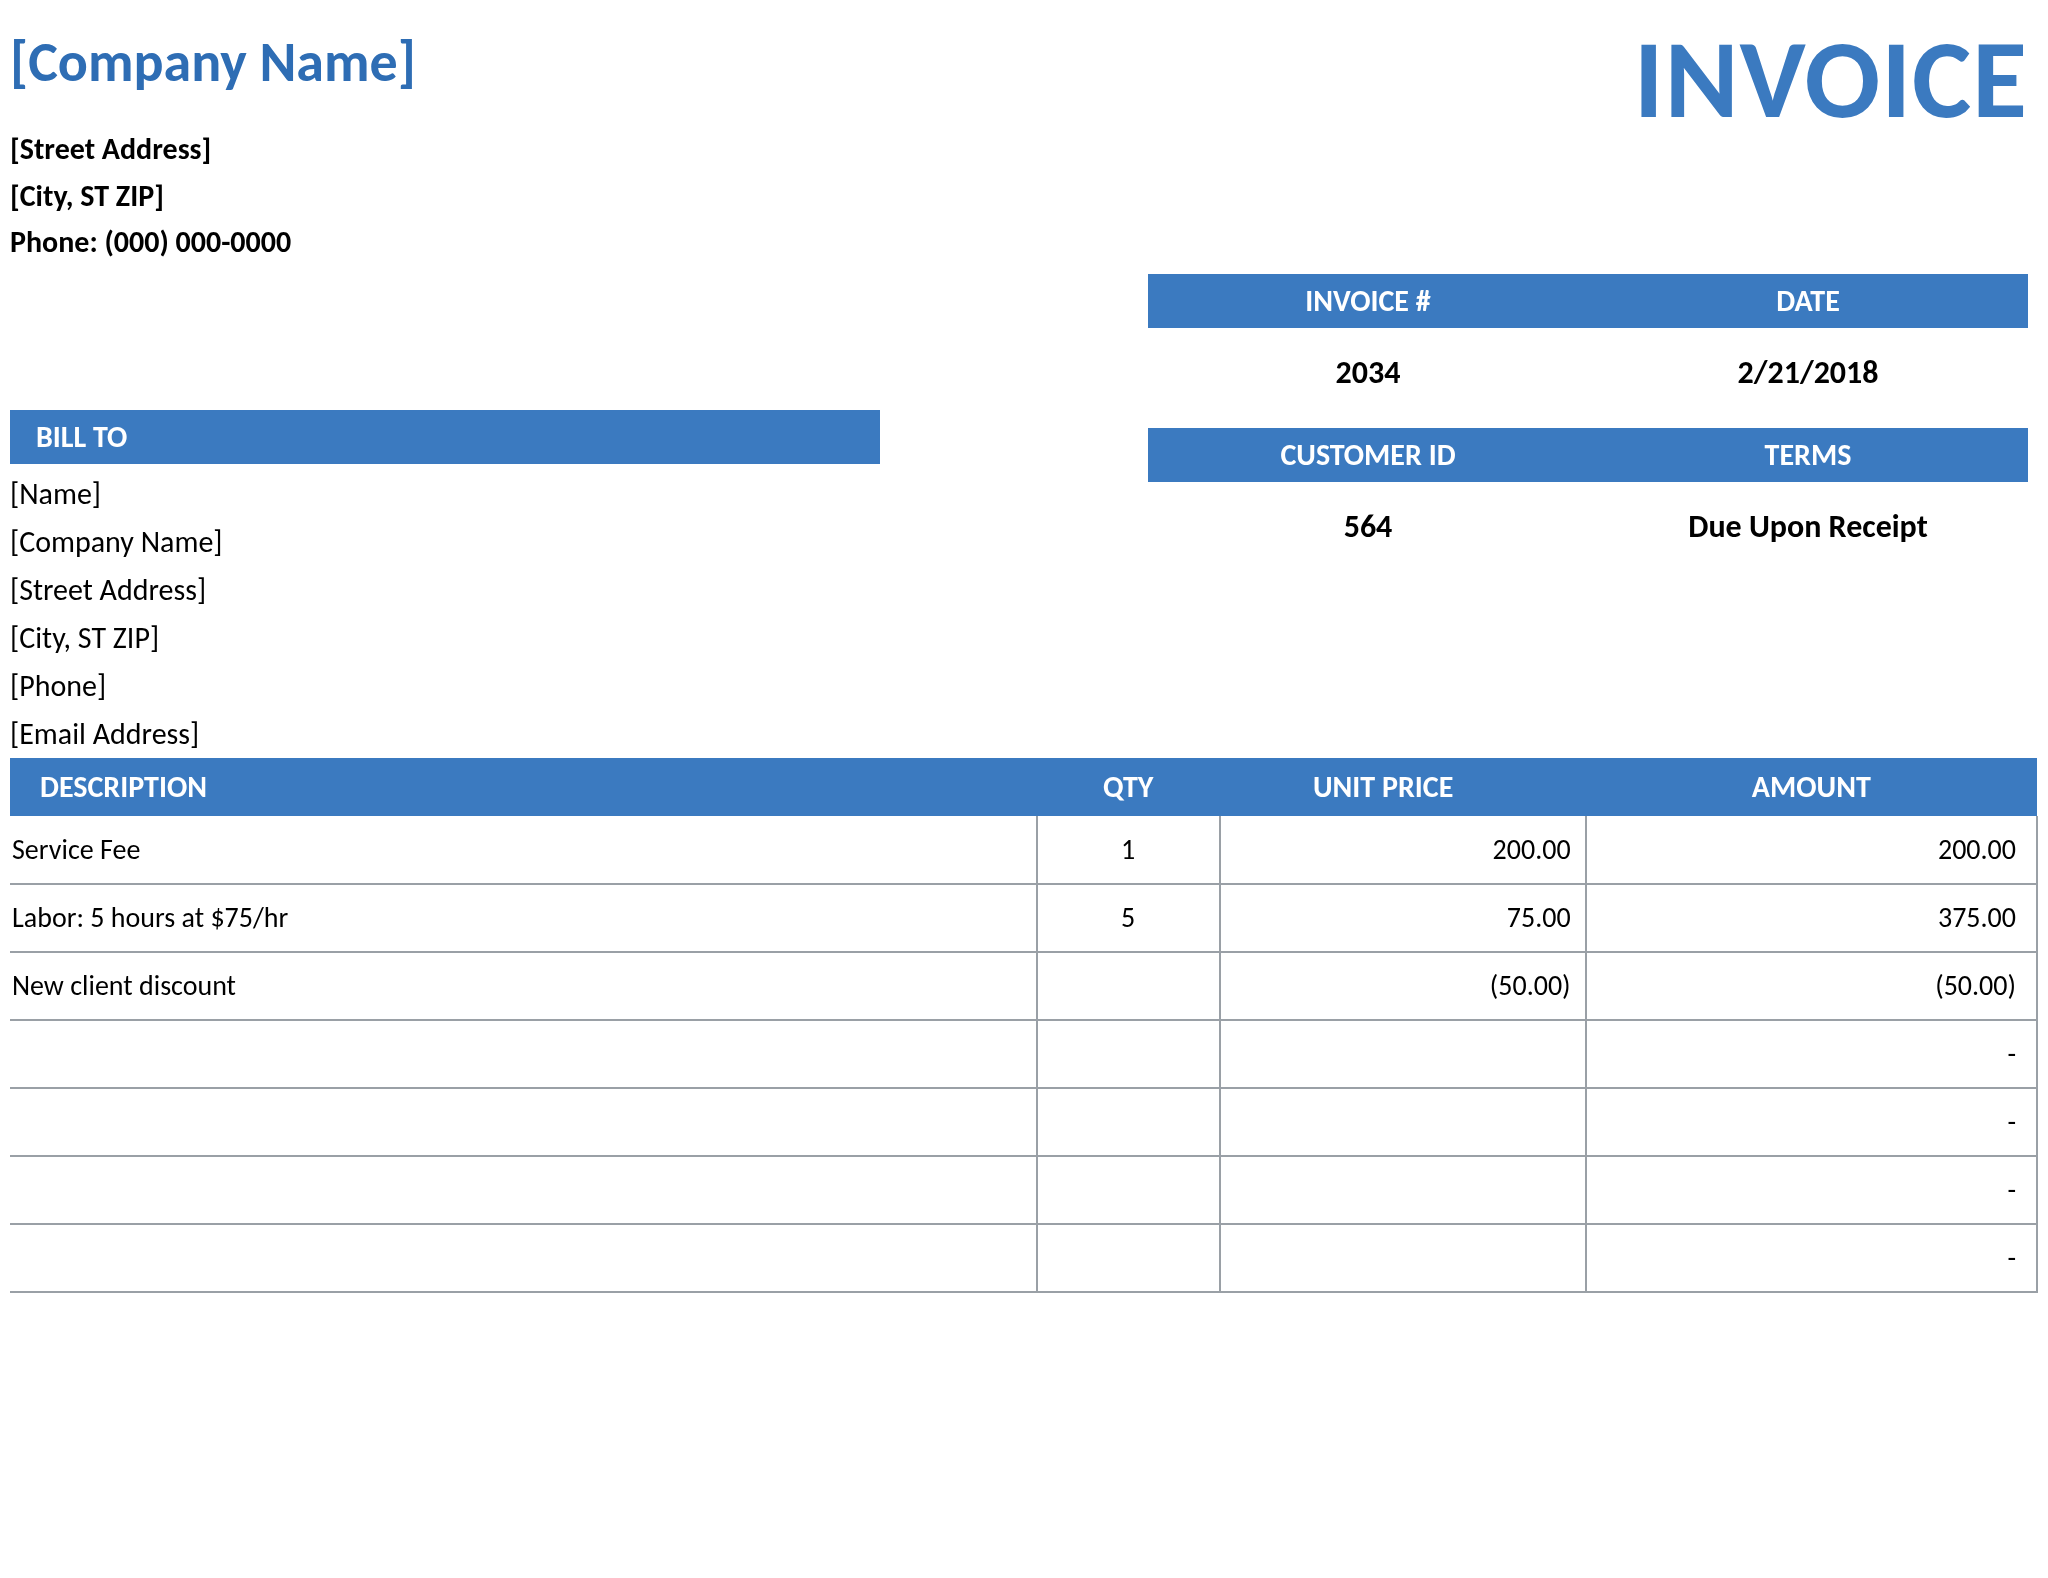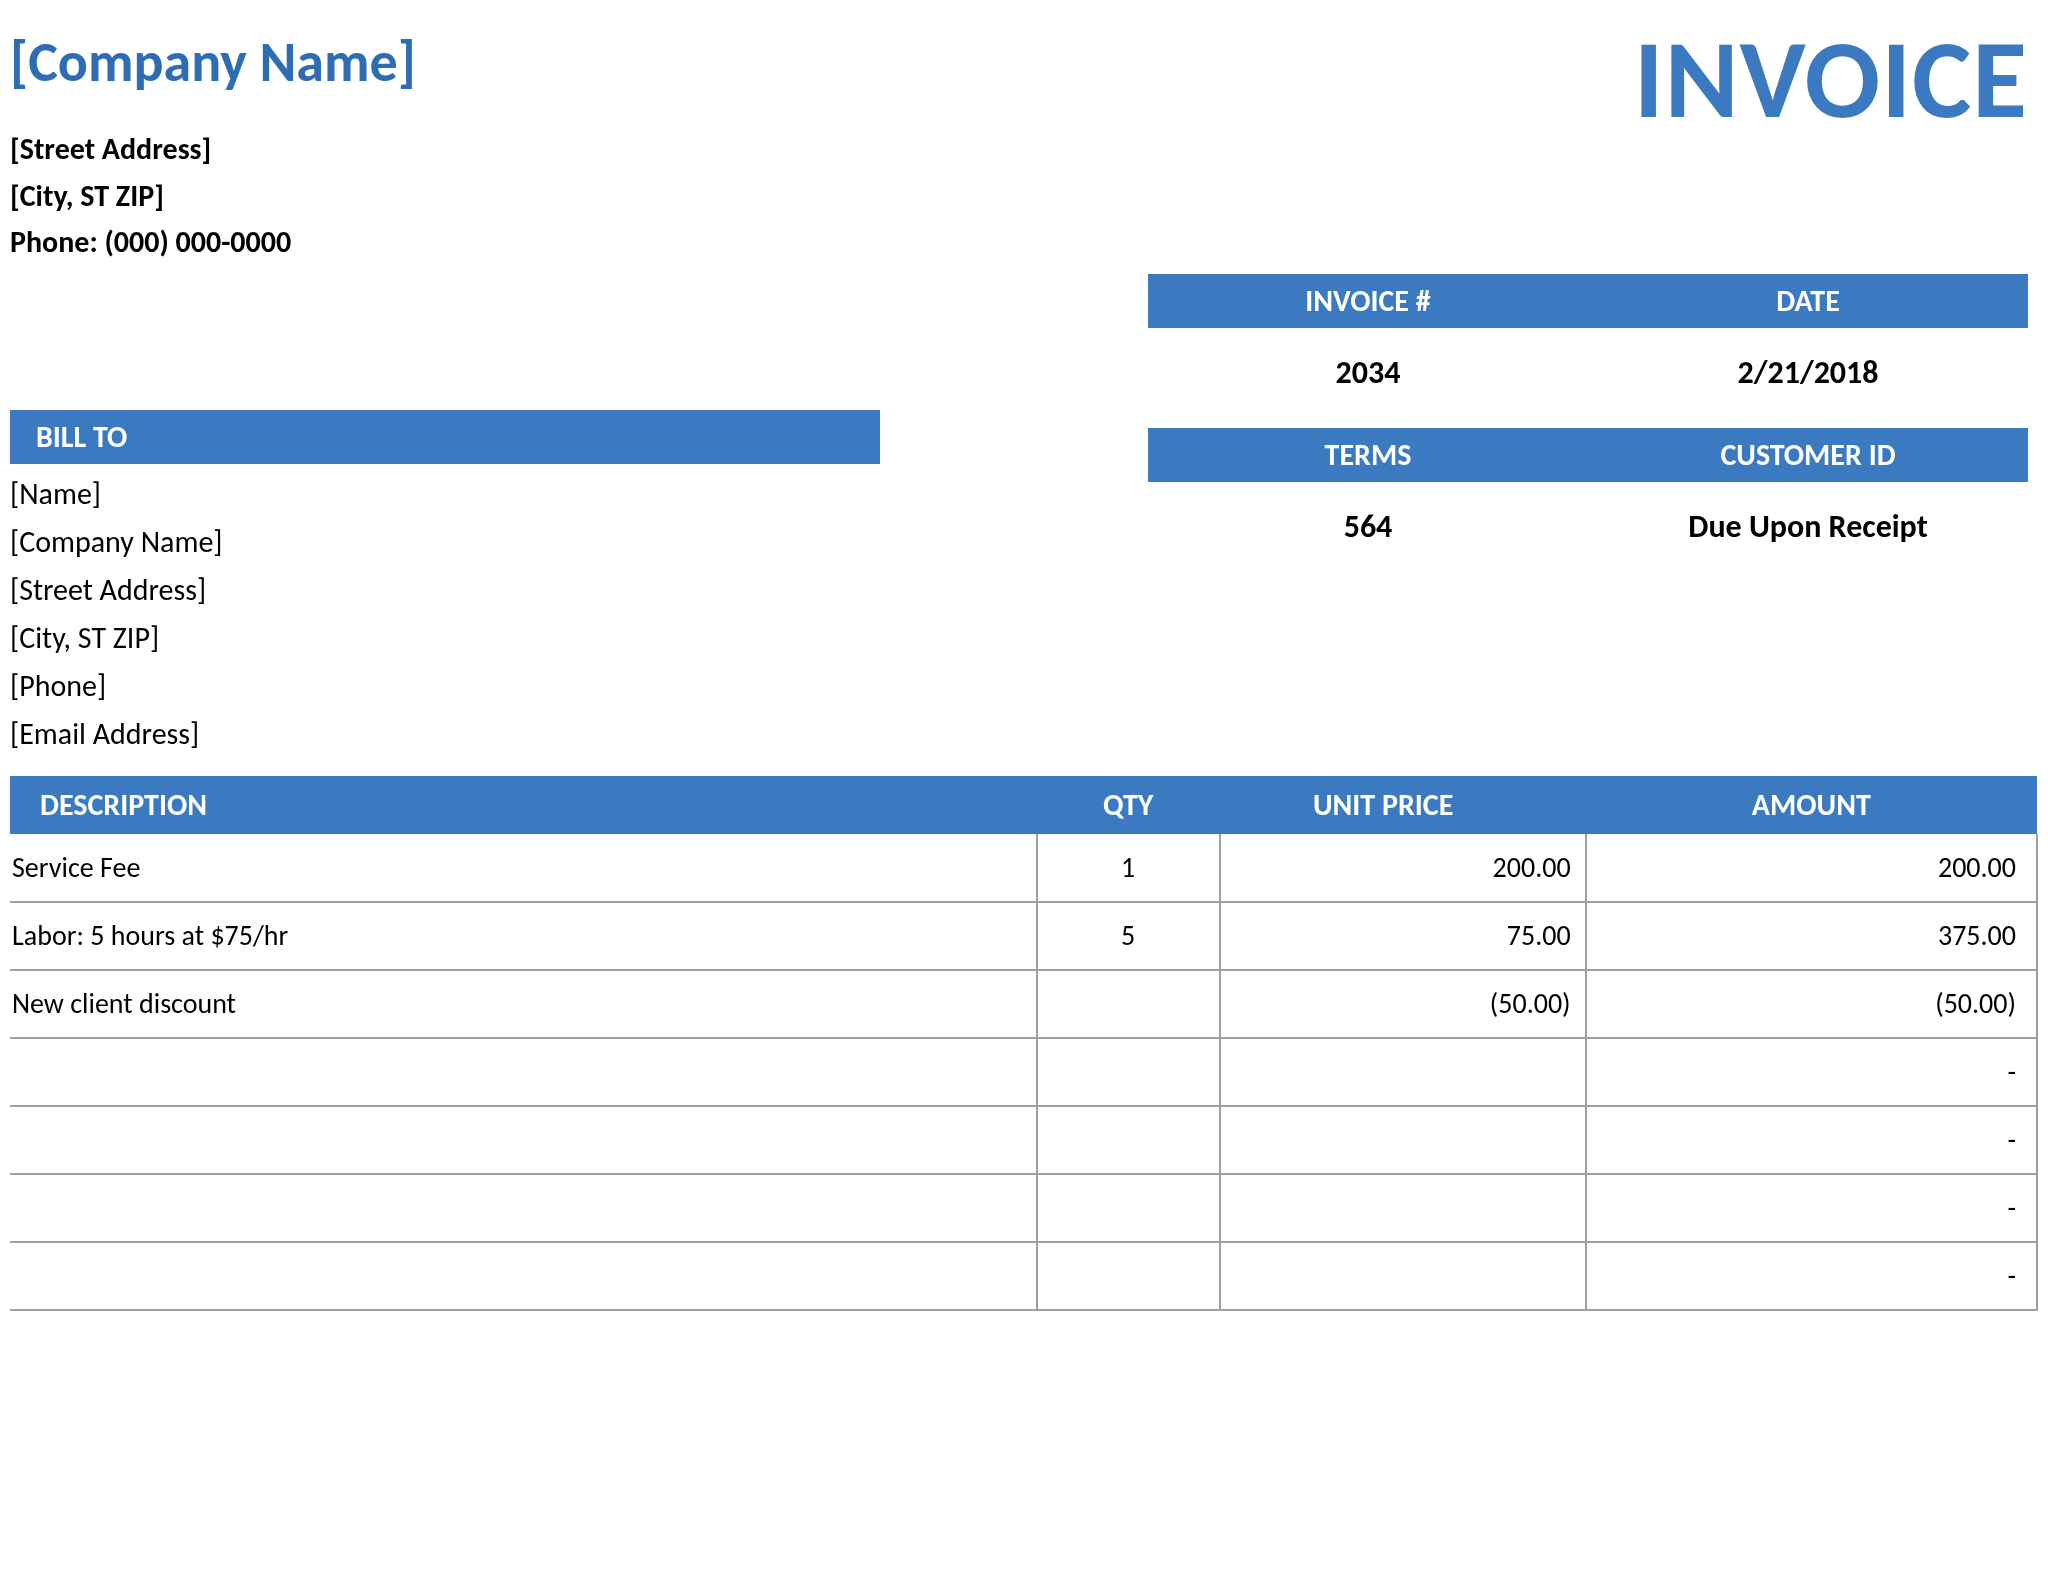--- a/index.html
+++ b/index.html
@@ -66,21 +66,21 @@
   }
   .mid-left { width: 870px; }
   .mid-right { width: 880px; margin-right: 10px; }
   .spacer-row { height: 36px; }
 
   
   .billto-lines { padding-top: 6px; }
   .billto-line { font-size: 30px; line-height: 1.6; }
 
   
-  .items { width: 100%; border-collapse: collapse; margin-top: 18px; table-layout: fixed; }
+  .items { width: 100%; border-collapse: collapse; table-layout: fixed; }
   .items col.c-desc { width: 1010px; }
   .items col.c-qty  { width: 180px; }
   .items col.c-unit { width: 360px; }
   .items col.c-amt  { width: 444px; }
 
   .items thead th {
     background: #3b7ac0;
     color: #fff;
     font-weight: 700;
     font-size: 30px;
@@ -143,22 +143,22 @@
         <div class="meta-col">DATE</div>
       </div>
       <div class="meta-pair">
         <div class="meta-col meta-val">2034</div>
         <div class="meta-col meta-val">2/21/2018</div>
       </div>
 
       <div class="spacer-row"></div>
 
       <div class="bar meta-pair">
+        <div class="meta-col">CUSTOMER ID</div>
         <div class="meta-col">TERMS</div>
-        <div class="meta-col">CUSTOMER ID</div>
       </div>
       <div class="meta-pair">
         <div class="meta-col meta-val">564</div>
         <div class="meta-col meta-val">Due Upon Receipt</div>
       </div>
     </div>
 
   </div>
 
   <table class="items">

